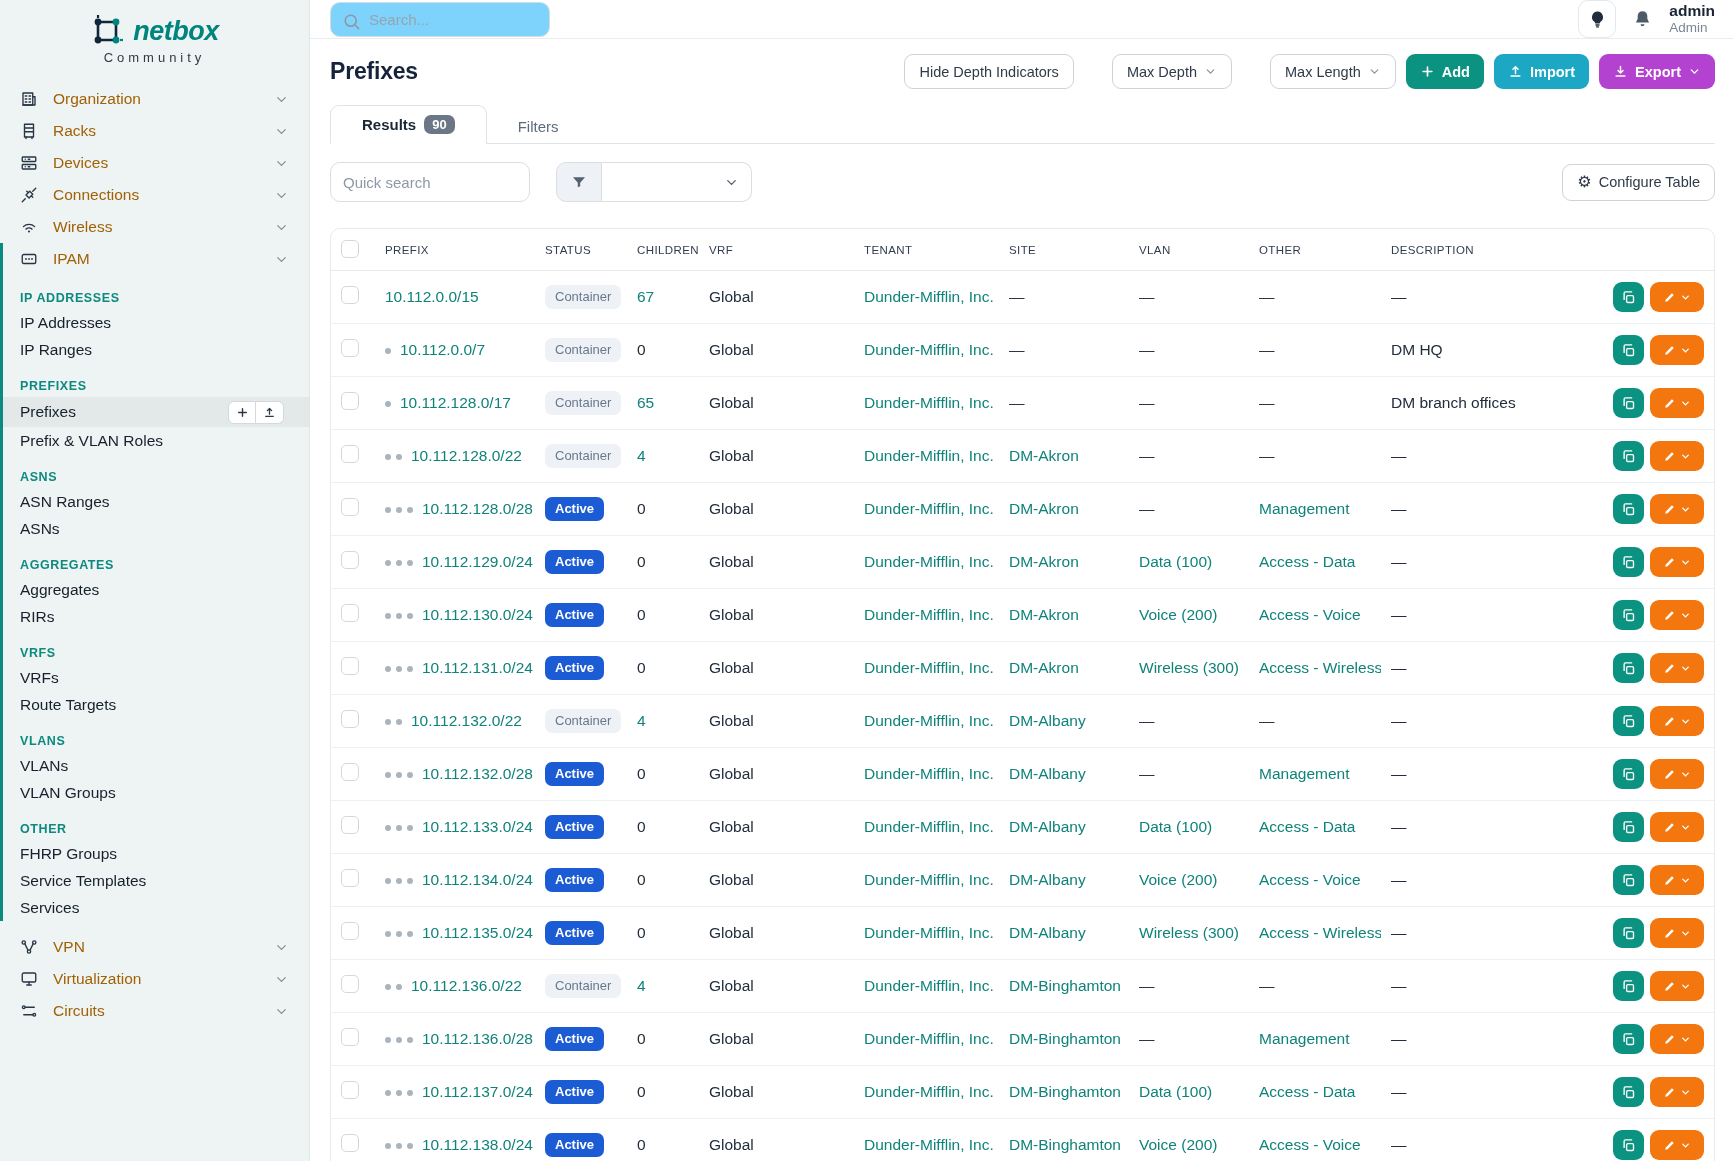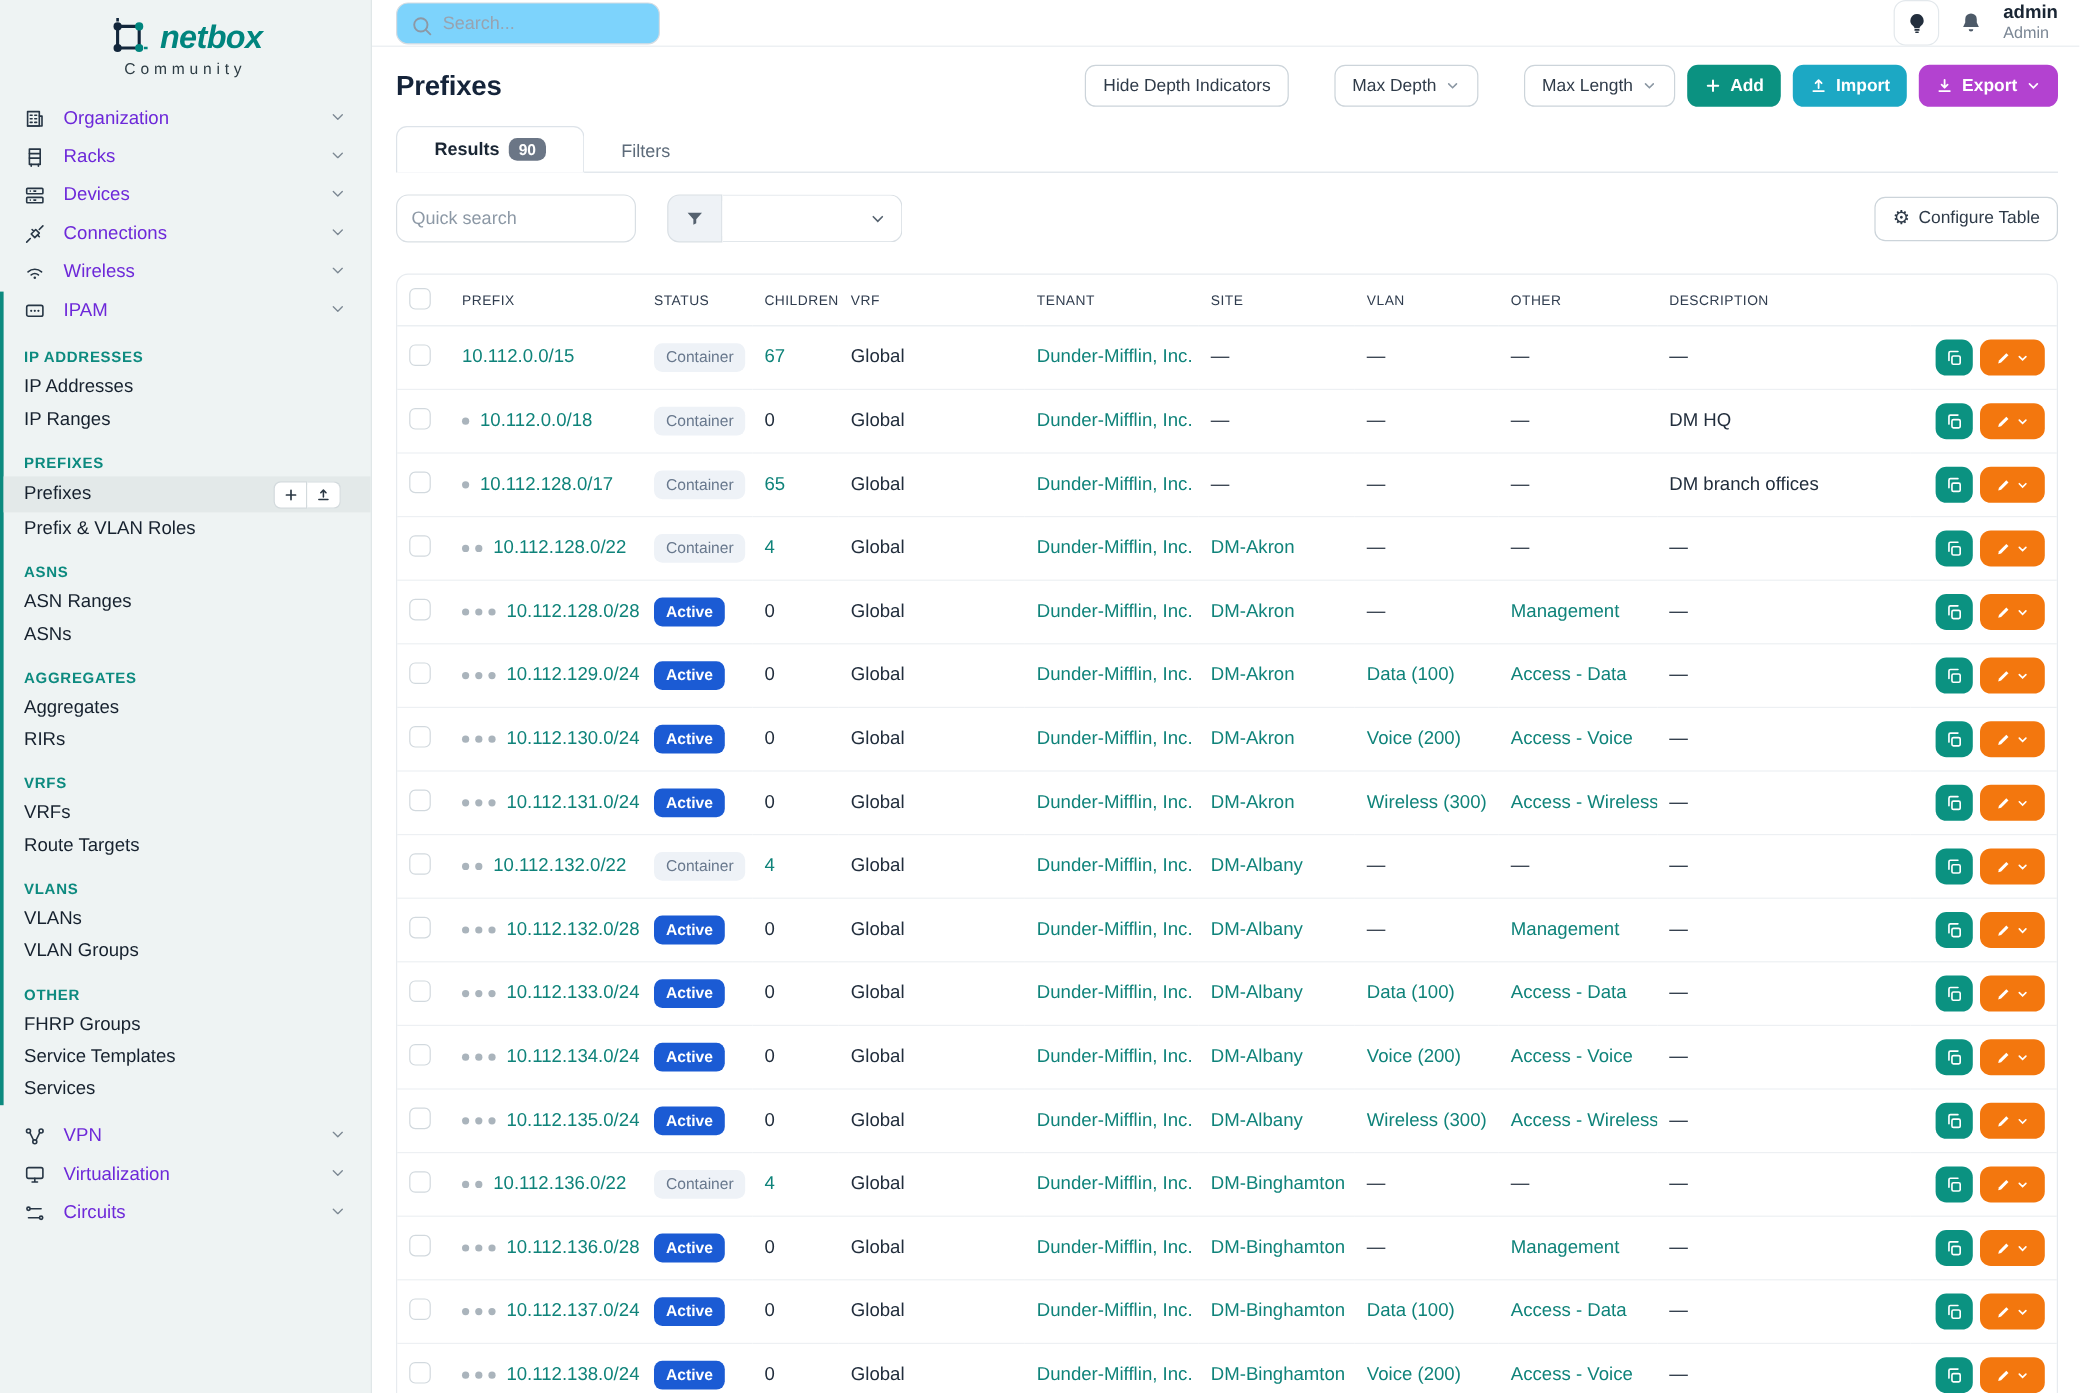--- a/index.html
+++ b/index.html
@@ -7,22 +7,22 @@
     font-family:"Liberation Sans", sans-serif; color:#1d2a39; }
   .app { display:flex; width:100%; height:100%; }
 
   
   .sidebar { width:310px; min-width:310px; background:#eef3f3; border-right:1px solid #e0e7e8;
     padding:14px 0 0 0; overflow:hidden; }
   .logo-row { display:flex; align-items:center; justify-content:center; gap:9px; cursor:pointer;font-style:italic; }
   .logo-text { font-size:27px; font-weight:700; color:#00857e; letter-spacing:-.5px; }
   .logo-sub { text-align:center; font-size:13px; letter-spacing:4px; color:#2d3c44; margin-top:2px; }
   nav { margin-top:18px; }
-  .nav-item { display:flex; align-items:flex-start; gap:15px; padding:7px 20px; font-size:15.5px;
-    color:#6d28d9; cursor:pointer; }
+  .nav-item { display:flex; align-items:center; gap:15px; padding:7px 20px; font-size:15.5px;
+    color:#a16207; cursor:pointer; }
   .nav-item .nico { color:#273645; display:flex; }
   .nav-item .chev { margin-left:auto; color:#7c8893; display:flex; }
   .ipam-wrap { border-left:3px solid #0c8a7f; }
   .ipam-wrap .nav-item { padding-left:17px; }
   .sub-heading { font-size:12.5px; font-weight:700; letter-spacing:.6px; color:#0c8a7f;
     padding:0 17px; margin:16px 0 4px; }
   .sub-item { display:flex; align-items:center; font-size:15.5px; color:#16212e;
     padding:3.5px 17px; cursor:pointer; min-height:27px; }
   .sub-item.active { background:#e3e9e9; }
   .sub-actions { margin-left:auto; display:flex; margin-right:8px; }
@@ -511,21 +511,21 @@
                         <path d="M6 9l6 6 6-6"></path>
                       </svg>
                     </button>
       </span>
     </td>
               </tr>
               <tr>
     <td><span class="checkbox"></span></td>
     <td><span class="dots">
                     <span class="dot"></span>
-                  </span><a class="tlink">10.112.0.0/18</a></td>
+                  </span><a class="tlink">10.112.0.0/7</a></td>
     <td><span class="badge badge-container">Container</span></td>
     <td><span>0</span></td>
     <td><span>Global</span></td>
     <td><a class="tlink">Dunder-Mifflin, Inc.</a></td>
     <td><span class="dash">—</span></td>
     <td><span class="dash">—</span></td>
     <td><span class="dash">—</span></td>
     <td><span>DM HQ</span></td>
     <td class="actions">
       <span class="act-group">

